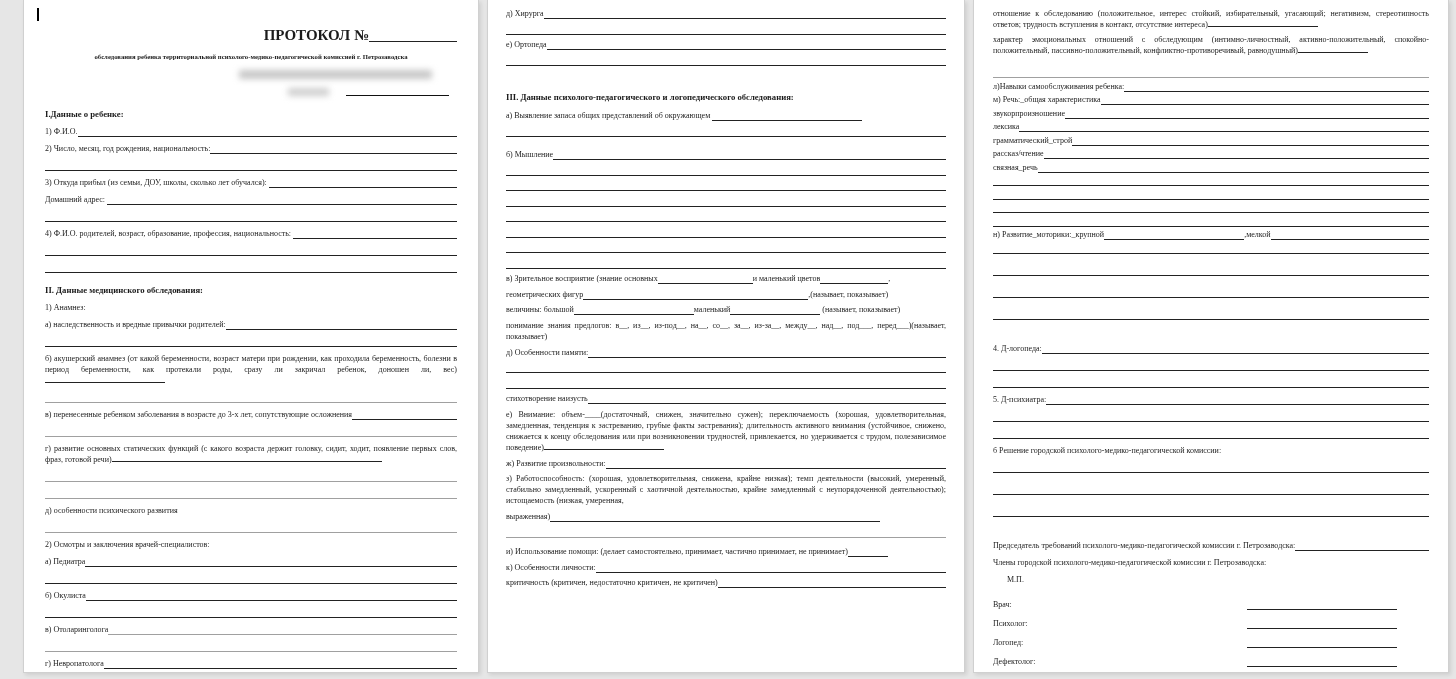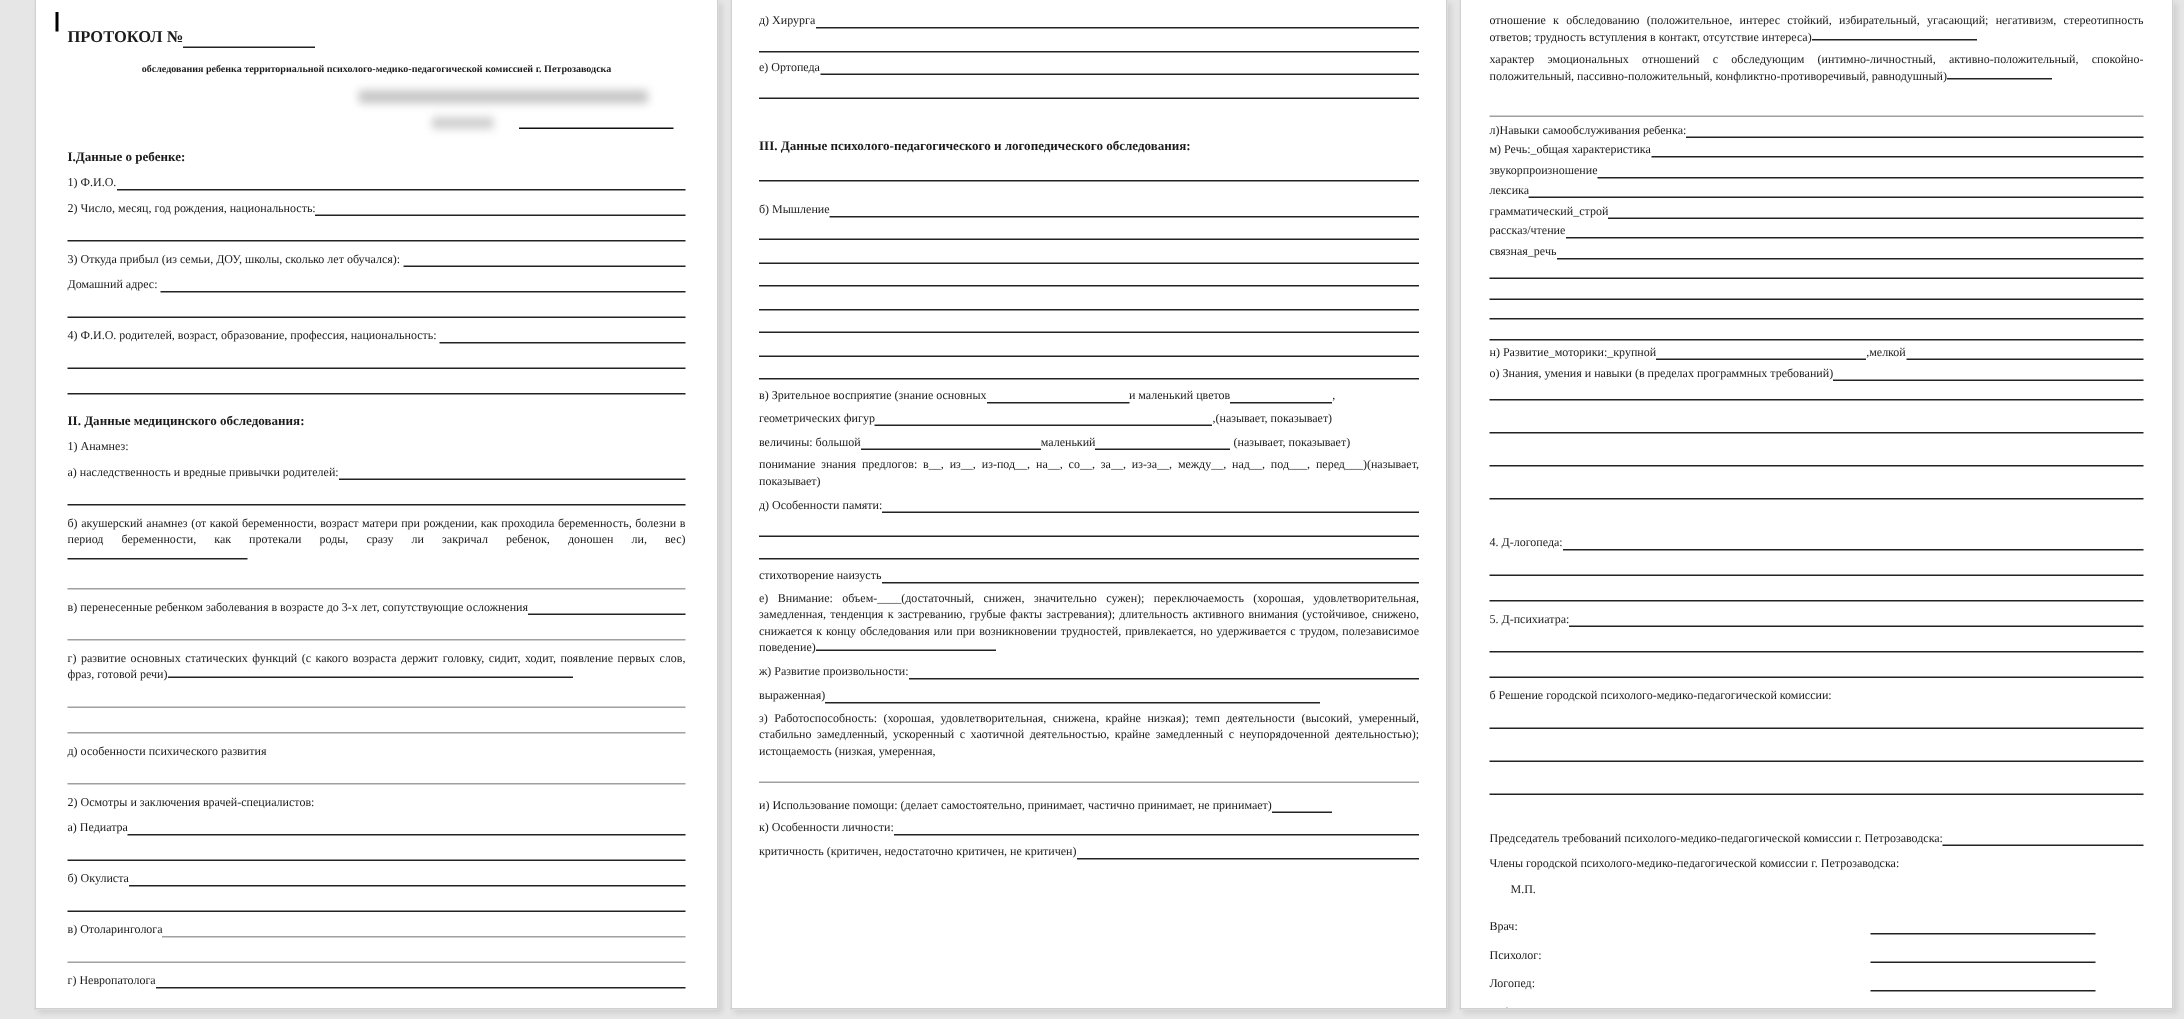--- a/index.html
+++ b/index.html
@@ -22,21 +22,21 @@
   #p1 .content{padding:6px 21px 0 21px}
   #p2 .content{padding:8px 18px 11px 18px}
   #p3 .content{padding:8px 19px 0 19px}
 
   .row{display:flex;align-items:flex-end;font-size:8px;line-height:11px;min-height:11px}
   .txt{white-space:pre-wrap}
   .fill{border-bottom:1px solid #222;height:10px;flex-grow:1;min-width:5px}
   .row.light .fill{border-bottom-color:#a0a0a0}
   .ifill{display:inline-block;border-bottom:1px solid #222;height:7px;vertical-align:baseline}
 
-  .row.title{justify-content:flex-start;font-weight:bold;font-size:11px;line-height:14px;margin-top:12px;margin-bottom:8px}
+  .row.title{justify-content:flex-end;font-weight:bold;font-size:15px;line-height:14px;margin-top:22px;margin-bottom:8px}
   .row.title .fill{flex-grow:0;height:12px}
   .row.subtitle{justify-content:center;font-weight:bold;font-size:6.7px;line-height:9px;margin-bottom:2px}
   .row.heading{font-weight:bold;font-size:8.7px}
   .row.para{display:block;text-align:justify}
 
   .redacted{position:relative;height:44px;margin:2px 0 2px}
   .redacted .bar1{position:absolute;left:47%;top:7px;width:47%;height:9px;background:#c7c7c7;filter:blur(3px);border-radius:2px}
   .redacted .bar2{position:absolute;left:59%;top:25px;width:10%;height:8px;background:#cfcfcf;filter:blur(3px)}
   .redacted .redline{position:absolute;left:73%;top:32px;width:25%;border-bottom:1.4px solid #111;height:0}
 
@@ -197,20 +197,24 @@
           <span class="fill" style="flex-grow: 1;"></span>
         </div>
         <div class="row line">
           <span class="fill" style="flex-grow: 1;"></span>
         </div>
         <div class="space" style="height: 22px;"></div>
         <div class="row heading">
           <span class="txt">III. Данные психолого-педагогического и логопедического обследования:</span>
         </div>
         <div class="row line">
+          <span class="txt">а) Выявление запаса общих представлений об окружающем </span>
+          <span class="fill" style="width: 150px; flex-grow: 0;"></span>
+        </div>
+        <div class="row line">
           <span class="fill" style="flex-grow: 1;"></span>
         </div>
         <div class="space" style="height: 8px;"></div>
         <div class="row line">
           <span class="txt">б) Мышление</span>
           <span class="fill" style="flex-grow: 1;"></span>
         </div>
         <div class="row line">
           <span class="fill" style="flex-grow: 1;"></span>
         </div>
@@ -264,25 +268,25 @@
         </div>
         <div class="row line">
           <span class="txt">стихотворение наизусть</span>
           <span class="fill" style="flex-grow: 1;"></span>
         </div>
         <div class="row para"><span class="ptxt">е) Внимание: объем-____(достаточный, снижен, значительно сужен); переключаемость (хорошая, удовлетворительная, замедленная, тенденция к застреванию, грубые факты застревания); длительность активного внимания (устойчивое, снижено, снижается к концу обследования или при возникновении трудностей, привлекается, но удерживается с трудом, полезависимое поведение)</span><span class="ifill" style="width: 120px;"></span></div>
         <div class="row line">
           <span class="txt">ж) Развитие произвольности:</span>
           <span class="fill" style="flex-grow: 1;"></span>
         </div>
+        <div class="row para"><span class="ptxt">з) Работоспособность: (хорошая, удовлетворительная, снижена, крайне низкая); темп деятельности (высокий, умеренный, стабильно замедленный, ускоренный с хаотичной деятельностью, крайне замедленный с неупорядоченной деятельностью); истощаемость (низкая, умеренная,</span></div>
         <div class="row line">
           <span class="txt">выраженная)</span>
           <span class="fill" style="width: 330px; flex-grow: 0;"></span>
         </div>
-        <div class="row para"><span class="ptxt">з) Работоспособность: (хорошая, удовлетворительная, снижена, крайне низкая); темп деятельности (высокий, умеренный, стабильно замедленный, ускоренный с хаотичной деятельностью, крайне замедленный с неупорядоченной деятельностью); истощаемость (низкая, умеренная,</span></div>
         <div class="row line light">
           <span class="fill" style="flex-grow: 1;"></span>
         </div>
         <div class="space" style="height: 4px;"></div>
         <div class="row line">
           <span class="txt">и) Использование помощи: (делает самостоятельно, принимает, частично принимает, не принимает)</span>
           <span class="fill" style="width: 40px; flex-grow: 0;"></span>
         </div>
         <div class="row line">
           <span class="txt">к) Особенности личности:</span>
@@ -341,24 +345,20 @@
         </div>
         <div class="row line">
           <span class="fill" style="flex-grow: 1;"></span>
         </div>
         <div class="row line">
           <span class="txt">н) Развитие_моторики:_крупной</span>
           <span class="fill" style="width: 140px; flex-grow: 0;"></span>
           <span class="txt">,мелкой</span>
           <span class="fill" style="flex-grow: 1;"></span>
         </div>
-        <div class="row line">
-          <span class="txt">о) Знания, умения и навыки (в пределах программных требований)</span>
-          <span class="fill" style="flex-grow: 1;"></span>
-        </div>
         <div class="row line w">
           <span class="fill" style="flex-grow: 1;"></span>
         </div>
         <div class="row line w">
           <span class="fill" style="flex-grow: 1;"></span>
         </div>
         <div class="row line w">
           <span class="fill" style="flex-grow: 1;"></span>
         </div>
         <div class="row line w">

